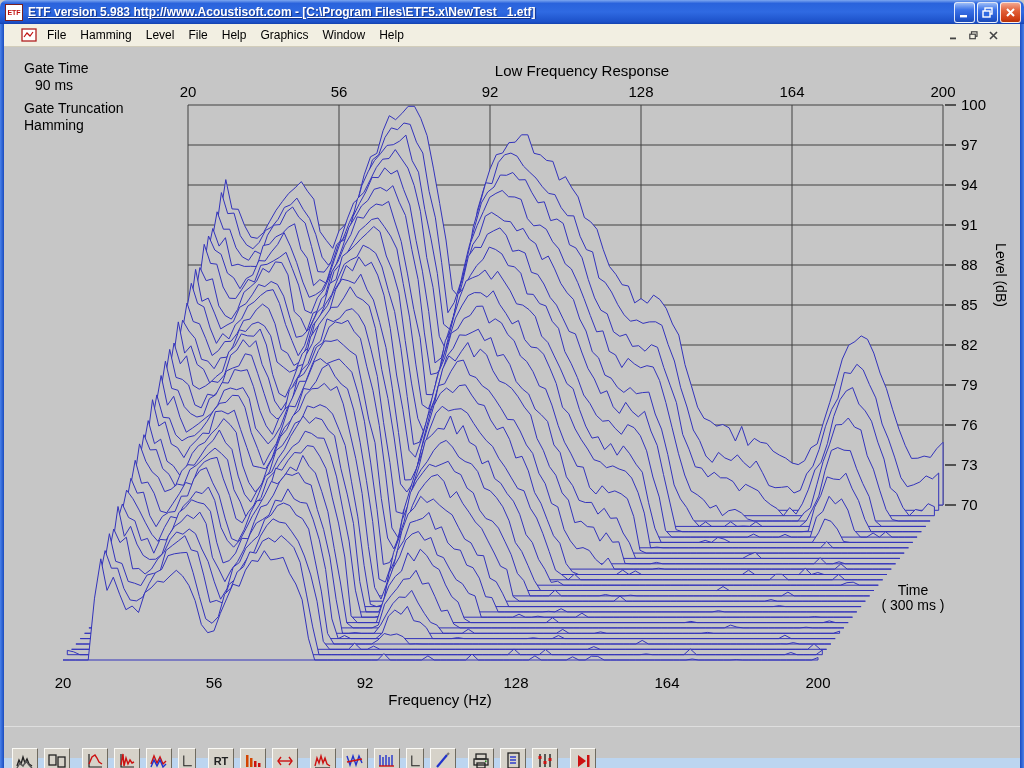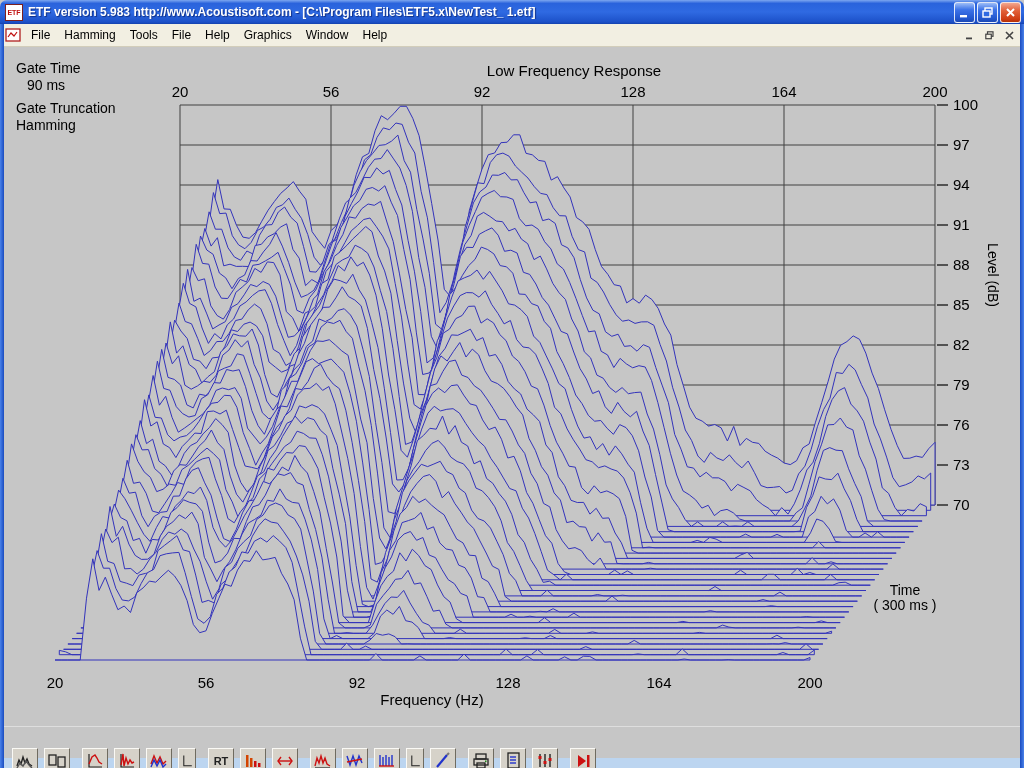--- a/index.html
+++ b/index.html
@@ -17,44 +17,44 @@
     background:linear-gradient(180deg,#7da7f0 0%,#2a63dc 14%,#2f6ae2 50%,#1c50c8 92%,#1441ad 100%);
     border-radius:7px 7px 0 0;
   }
   .app-icon{
     width:16px;height:15px;background:#fff;border:1px solid #7a2020;
     color:#c01010;font-size:7px;font-weight:bold;line-height:15px;text-align:center;
     flex:0 0 auto;
   }
   .title-text{
     flex:1;color:#fff;font-weight:bold;font-size:12px;margin-left:5px;
-    white-space:nowrap;overflow:hidden;text-shadow:1px 1px 1px #0f2f86;
+    white-space:nowrap;overflow:hidden;text-shadow:1px 1px 1px #0f2f86;text-decoration:underline;
   }
   .win-buttons{display:flex;flex:0 0 auto;}
   .wbtn{
     width:21px;height:21px;box-sizing:border-box;border-radius:3px;
     border:1px solid rgba(255,255,255,.85);margin-left:2px;
     display:flex;align-items:center;justify-content:center;
   }
   .wbtn.blue{background:linear-gradient(180deg,#9dbdf7 0%,#3e74e8 35%,#2257cf 80%,#1c49b4 100%);}
   .wbtn.red{background:linear-gradient(180deg,#f3a78f 0%,#e2613a 40%,#cf3c12 85%,#b23008 100%);}
 
   
   .menubar{
     height:23px;box-sizing:border-box;background:#f2efe2;
     border-bottom:1px solid #d2cdba;
-    display:flex;align-items:center;padding:0 3px;
+    display:flex;align-items:center;padding:0 19px;
   }
   .doc-icon{width:16px;height:14px;margin:0 3px 0 2px;flex:0 0 auto;}
   .menu-item{padding:3px 7px;font-size:12px;color:#000;cursor:default;}
   .mdi-ctrls{margin-left:auto;display:flex;gap:3px;padding-right:3px;}
   .mdi-btn{width:17px;height:15px;display:flex;align-items:center;justify-content:center;background:#f2efe2;}
 
   
-  .client{position:relative;height:679px;background:#c6c6c6;}
+  .client{position:relative;height:679px;background:#c6c6c6;padding-left:8px;}
   #plot-svg{display:block;}
   #plot-svg text{font-family:"Liberation Sans",sans-serif;fill:#000;}
 
   
   .toolbar{
     height:32px;box-sizing:border-box;background:#c6c6c6;
     border-top:1px solid #dedede;
     display:flex;align-items:center;gap:12px;padding-left:12px;
   }
   .tgroup{display:flex;gap:6px;margin-top:36px;}
@@ -101,21 +101,21 @@
   </div>
 
   <div class="menubar">
     <svg class="doc-icon" viewBox="0 0 16 14">
       <rect x="1" y="1" width="14" height="12" fill="#fff" stroke="#b02020" stroke-width="1.3"></rect>
       <polyline points="3,9 6,5 9,8 12,4" fill="none" stroke="#c01010" stroke-width="1.2"></polyline>
     </svg>
     <div id="menu-items" style="display:flex;">
         <div class="menu-item">File</div>
         <div class="menu-item">Hamming</div>
-        <div class="menu-item">Tools</div>
+        <div class="menu-item">Level</div>
         <div class="menu-item">File</div>
         <div class="menu-item">Help</div>
         <div class="menu-item">Graphics</div>
         <div class="menu-item">Window</div>
         <div class="menu-item">Help</div>
       </div>
     <div class="mdi-ctrls">
       <div class="mdi-btn">
         <svg width="9" height="9" viewBox="0 0 9 9">
             <rect x="1" y="6.5" width="6" height="1.8" fill="#444"></rect>

